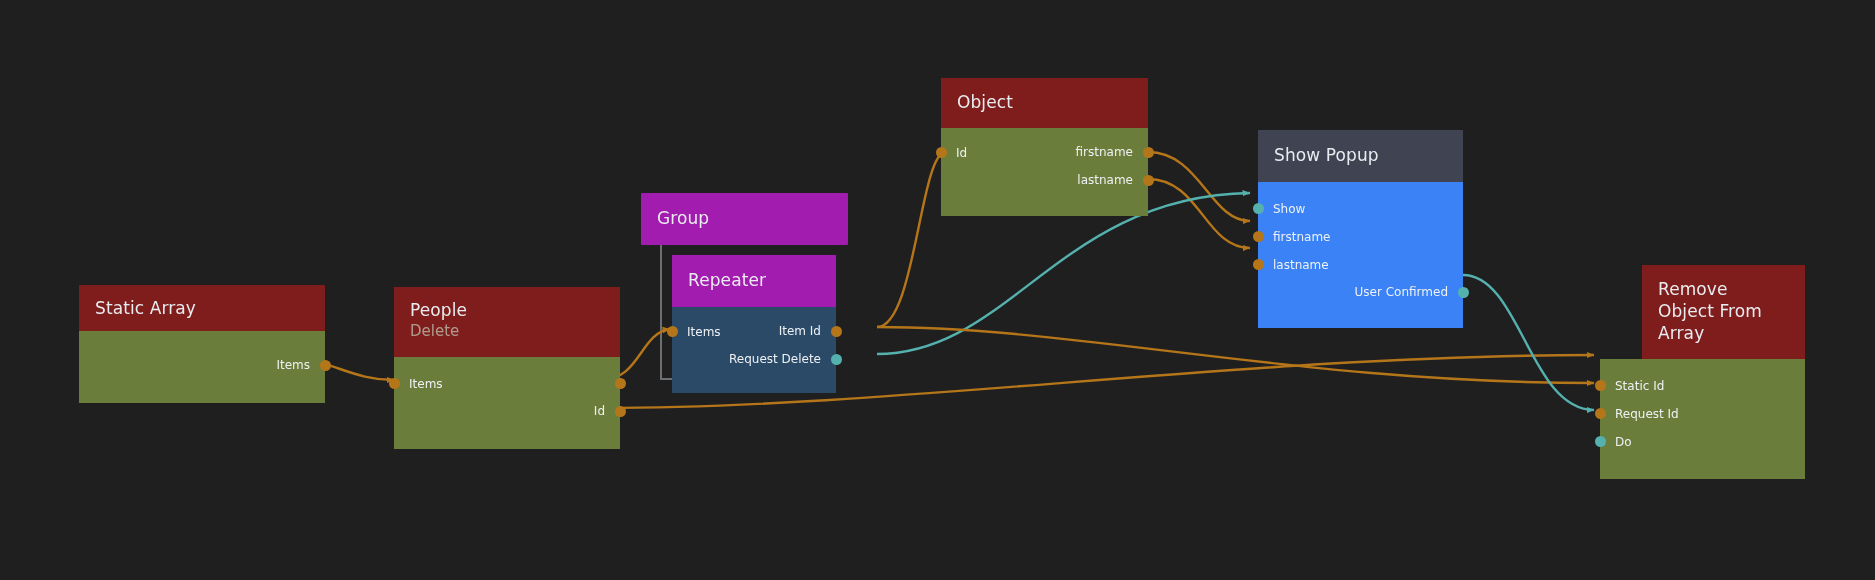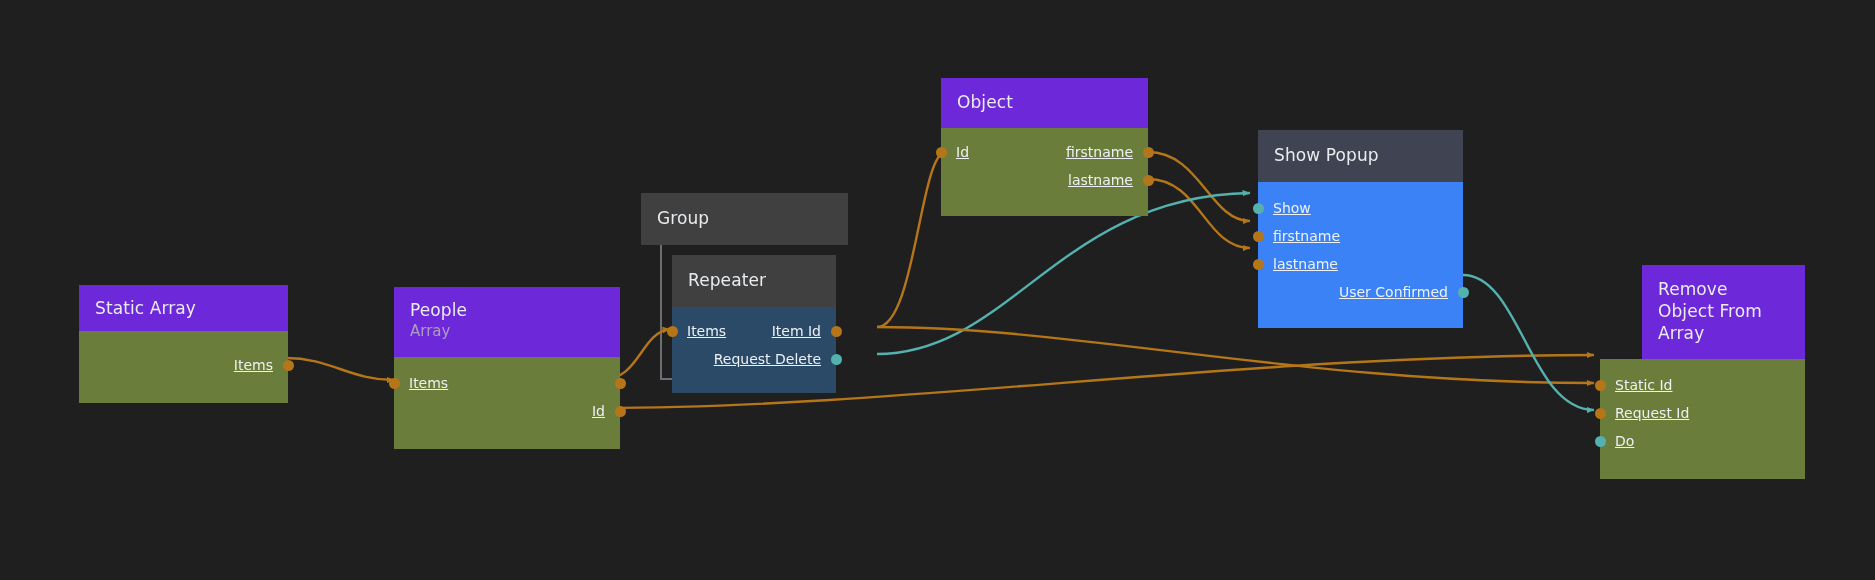--- a/index.html
+++ b/index.html
@@ -55,42 +55,41 @@
     box-sizing: border-box;
     padding: 8px 0 14px 0;
   }
   .port-row {
     position: relative;
     height: 28px;
     line-height: 28px;
     box-sizing: border-box;
   }
   .port-label {
-    font-size: 14px;
+    font-size: 12px;
     color: #eef1f4;
     white-space: nowrap;
     line-height: 28px;
-    text-decoration: underline;
   }
   .port-row.in .port-label {
     padding-left: 15px;
     text-align: left;
   }
   .port-row.out .port-label {
     padding-right: 15px;
     text-align: right;
     display: block;
   }
 
   
-  .green .node-header { background: #6d28d9; }
+  .green .node-header { background: #7f1d1d; }
   .green .node-body   { background: #6b7d3b; }
 
   
-  .blue .node-header { background: #404040; }
+  .blue .node-header { background: #a21caf; }
   .blue .node-body   { background: #2a4a68; }
 
   
   .slate .node-header { background: #3f4352; margin-top: 9px; }
   .slate .node-body   { background: #3b82f6; }
 
   
   .headeronly .node-header { border-radius: 1px; }
 
   .dot {
@@ -135,36 +134,36 @@
 
     <path d="M 877 354 C 1010 354 1060 196 1250 193" fill="none" stroke="#54b1ae" stroke-width="2.4" marker-end="url(#arrowTeal)"></path>
 
     <path d="M 877 327 C 1080 327 1300 383 1594 383" fill="none" stroke="#b5761a" stroke-width="2.4" marker-end="url(#arrowOrange)"></path>
 
     <path d="M 601 408 C 900 408 1250 355 1594 355" fill="none" stroke="#b5761a" stroke-width="2.4" marker-end="url(#arrowOrange)"></path>
 
     <path d="M 1463 275 C 1520 275 1530 410 1594 410" fill="none" stroke="#54b1ae" stroke-width="2.4" marker-end="url(#arrowTeal)"></path>
   </svg>
 
-  <div class="node green" style="left:79px; top:285px; width:209px;">
+  <div class="node green" style="left:79px; top:285px; width:246px;">
     <div class="node-header">
       <div class="node-title">Static Array</div>
     </div>
     <div class="node-body" style="padding-top:20px; padding-bottom:24px;">
       <div class="port-row out">
         <span class="port-label">Items</span>
         <span class="dot right orange"></span>
       </div>
     </div>
   </div>
 
   <div class="node green" style="left:394px; top:287px; width:226px;">
     <div class="node-header" style="padding-bottom:16px;">
       <div class="node-title">People</div>
-      <div class="node-subtitle">Array</div>
+      <div class="node-subtitle">Delete</div>
     </div>
     <div class="node-body" style="padding-top:12px; padding-bottom:24px;">
       <div class="port-row in">
         <span class="dot left orange"></span>
         <span class="port-label">Items</span>
         <span class="dot right orange"></span>
       </div>
       <div class="port-row out">
         <span class="port-label">Id</span>
         <span class="dot right orange"></span>

